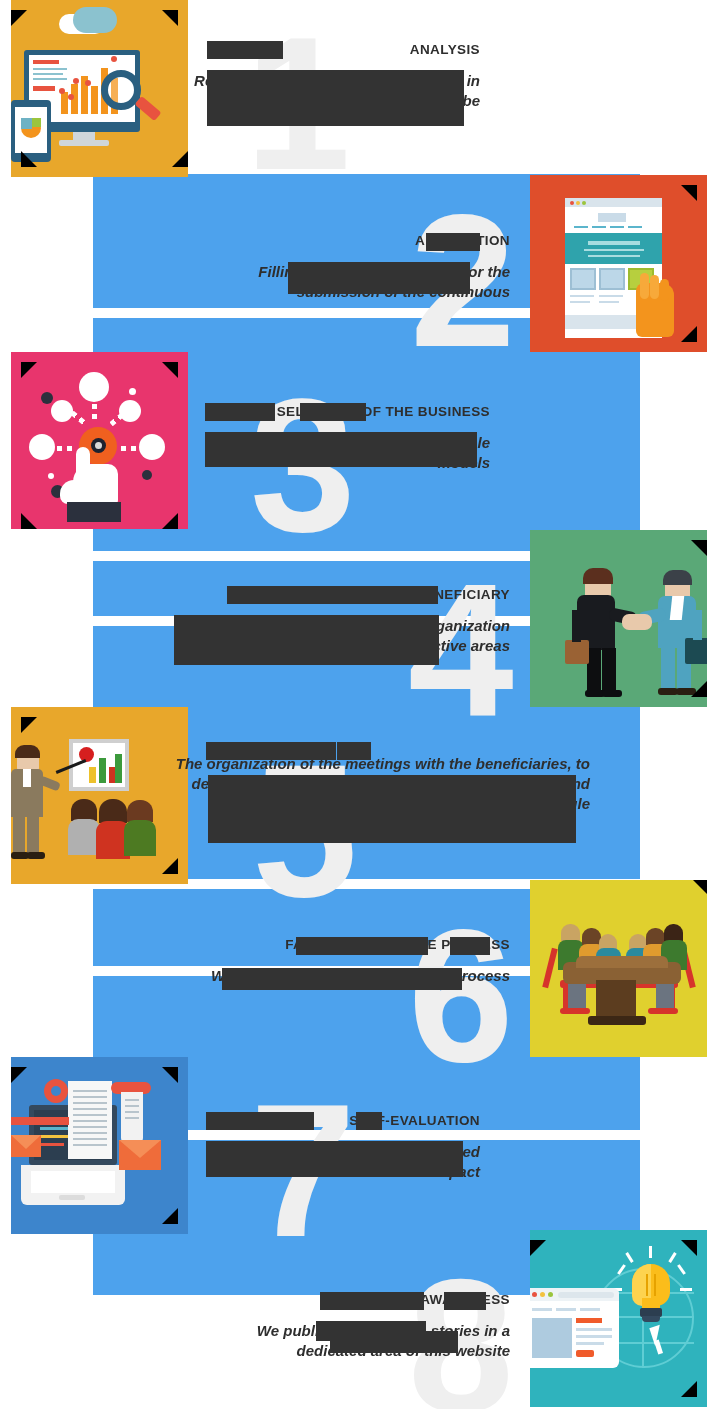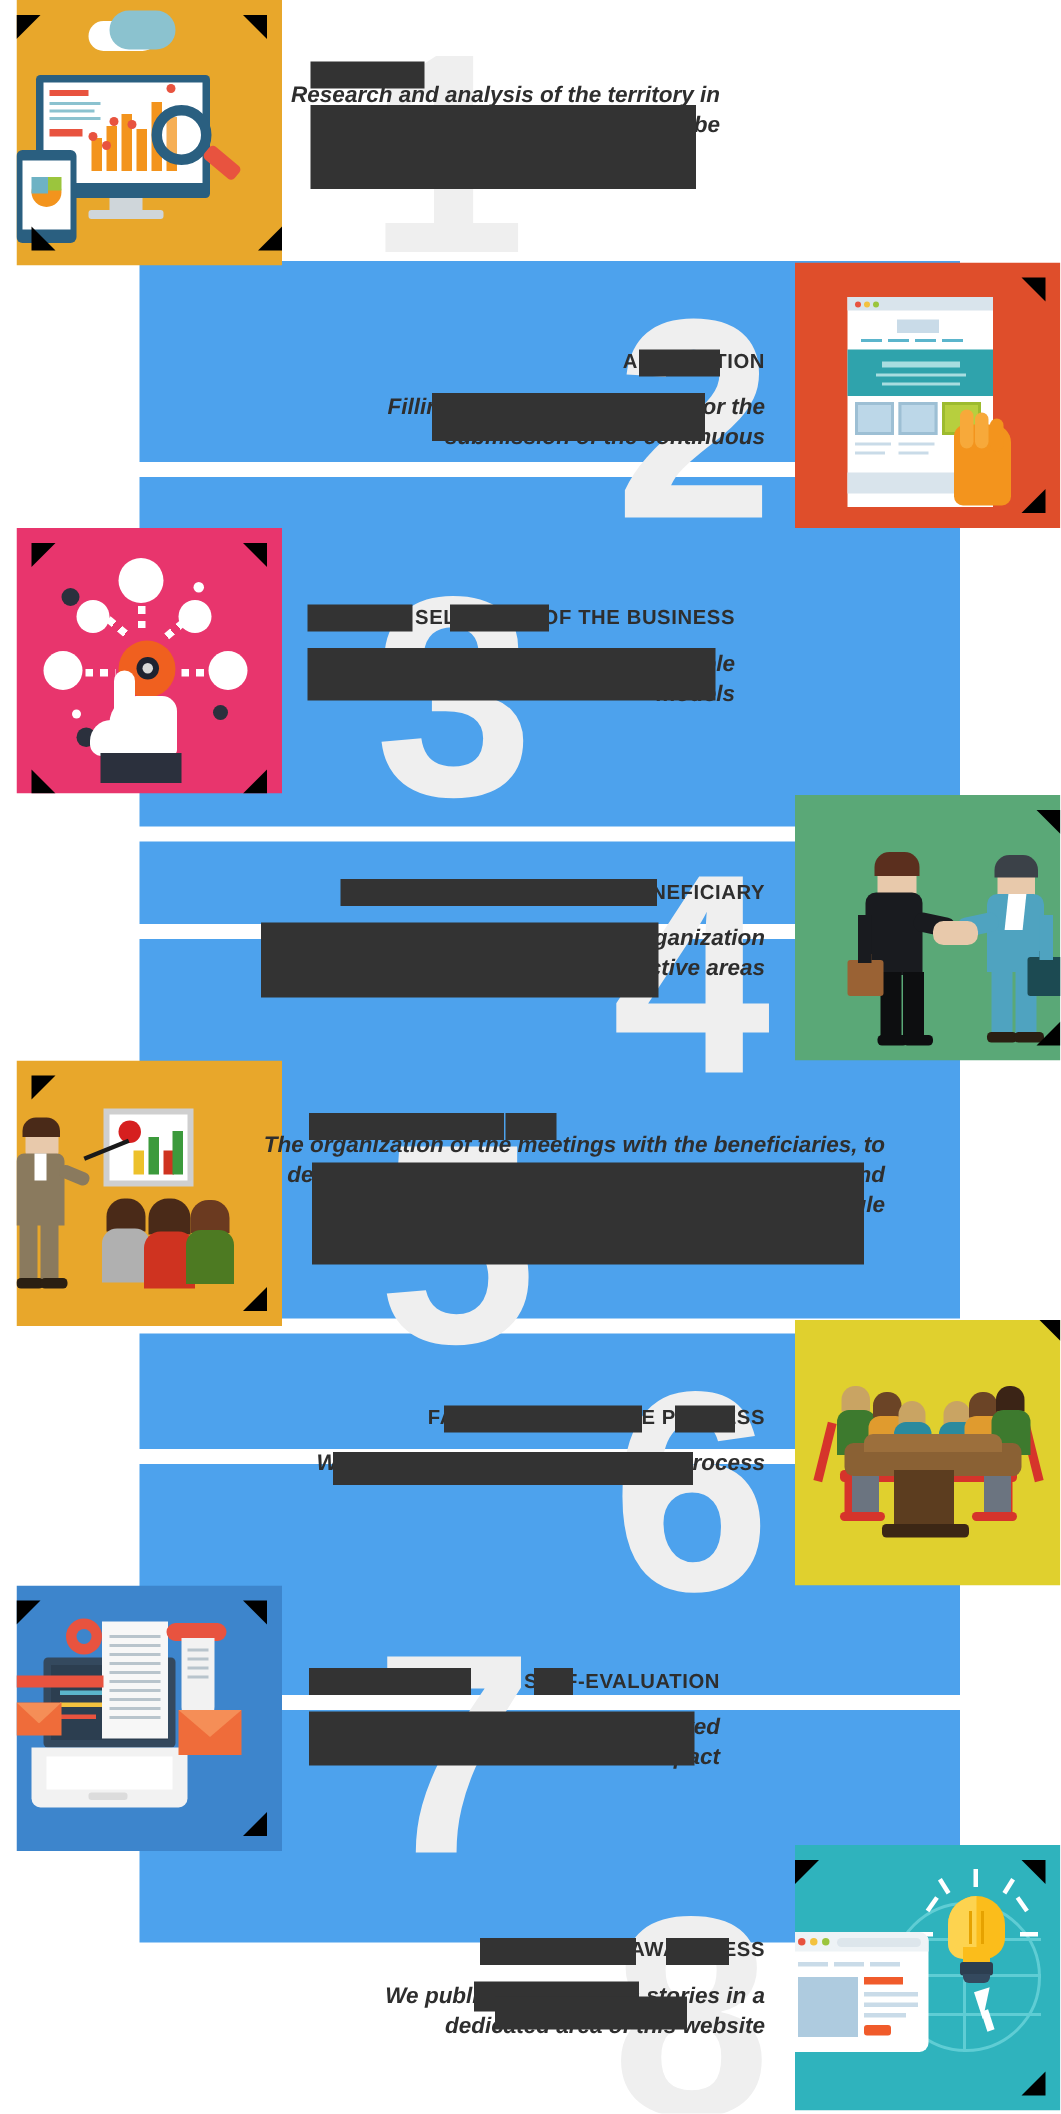--- a/index.html
+++ b/index.html
@@ -103,20 +103,21 @@
       <div class="sq" style="left:10px;top:118px;width:11px;height:11px;background:#6eb2c4;"></div>
       <div class="sq" style="left:21px;top:118px;width:9px;height:9px;background:#9bc53d;"></div>
     </div>
     <div class="corner" style="left:0;top:10px;border-top:16px solid #000;border-right:16px solid transparent;"></div>
     <div class="corner" style="right:10px;top:10px;border-top:16px solid #000;border-left:16px solid transparent;"></div>
     <div class="corner" style="left:10px;bottom:10px;border-bottom:16px solid #000;border-right:16px solid transparent;"></div>
     <div class="corner" style="right:0;bottom:10px;border-bottom:16px solid #000;border-left:16px solid transparent;"></div>
   </div>
   <div class="ghostnum" style="left:245px;top:13px;">1</div>
   <div class="txt ta-right" style="left:185px;top:42px;width:295px;">
+    <div class="t-title">ANALYSIS</div>
     <div class="t-body">Research and analysis of the territory in which you want to be</div>
   </div>
   <div class="redact" style="left:207px;top:41px;width:76px;height:18px;"></div>
   <div class="redact" style="left:207px;top:70px;width:257px;height:56px;"></div>
 
   <div class="tile right" style="top:175px;">
     <div class="art" style="background:#df4e2b;">
       <div class="sq" style="left:35px;top:23px;width:97px;height:140px;background:#fff;"></div>
       <div class="sq" style="left:35px;top:23px;width:97px;height:9px;background:#d9e4ec;"></div>
       <div class="sq" style="left:40px;top:26px;width:4px;height:4px;background:#e8533f;border-radius:50%;"></div>

